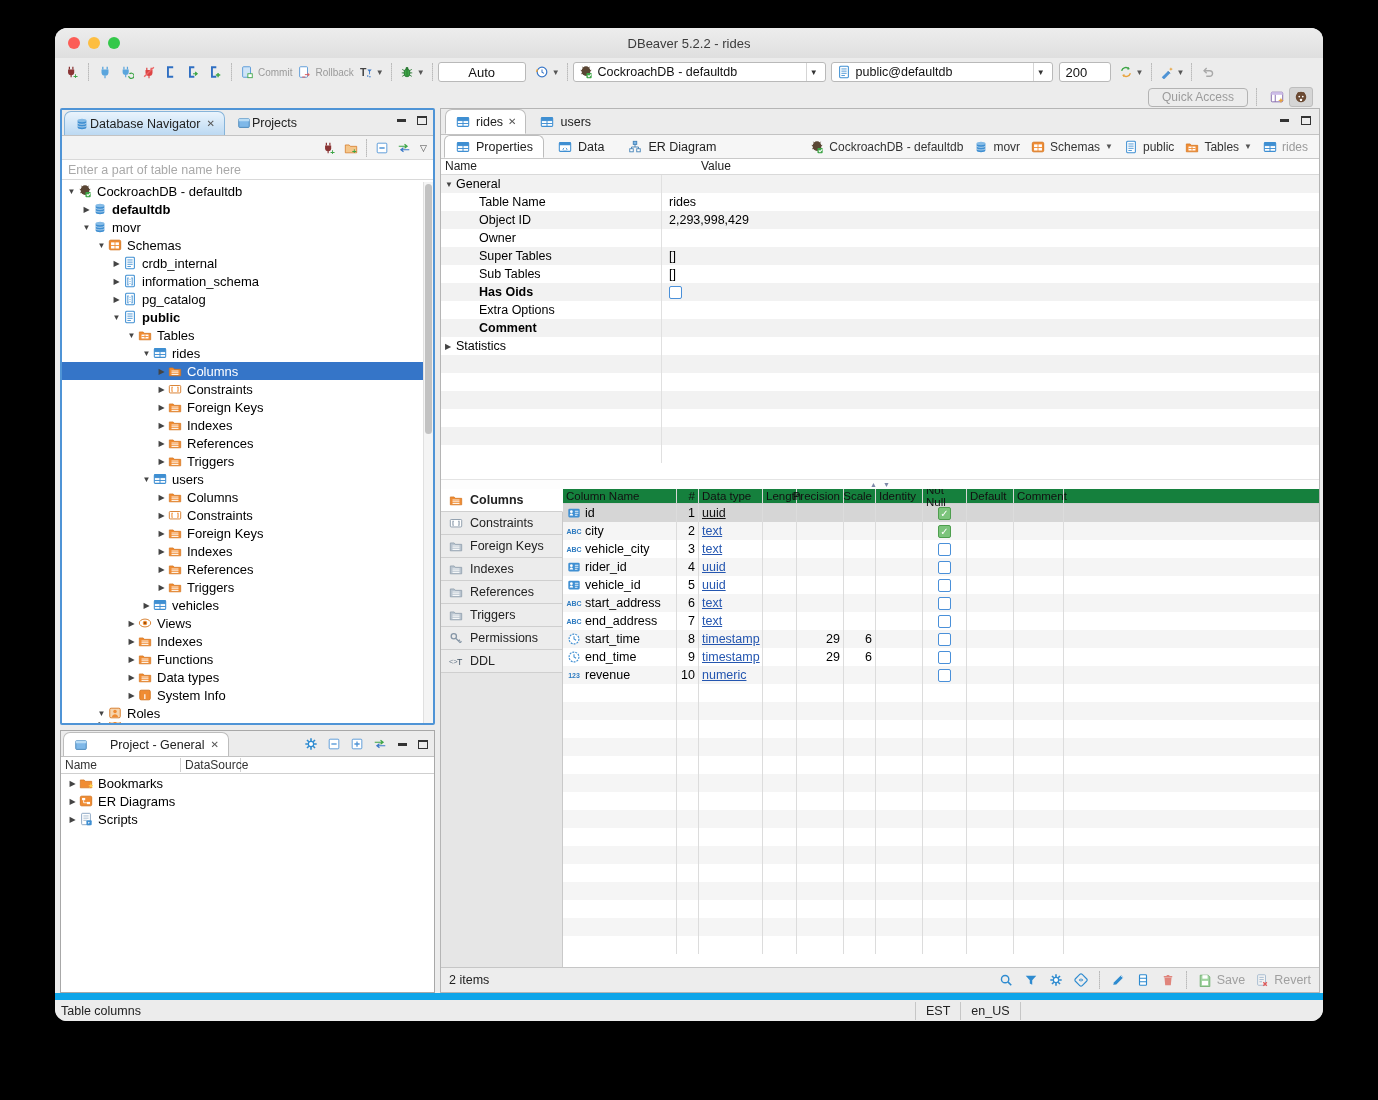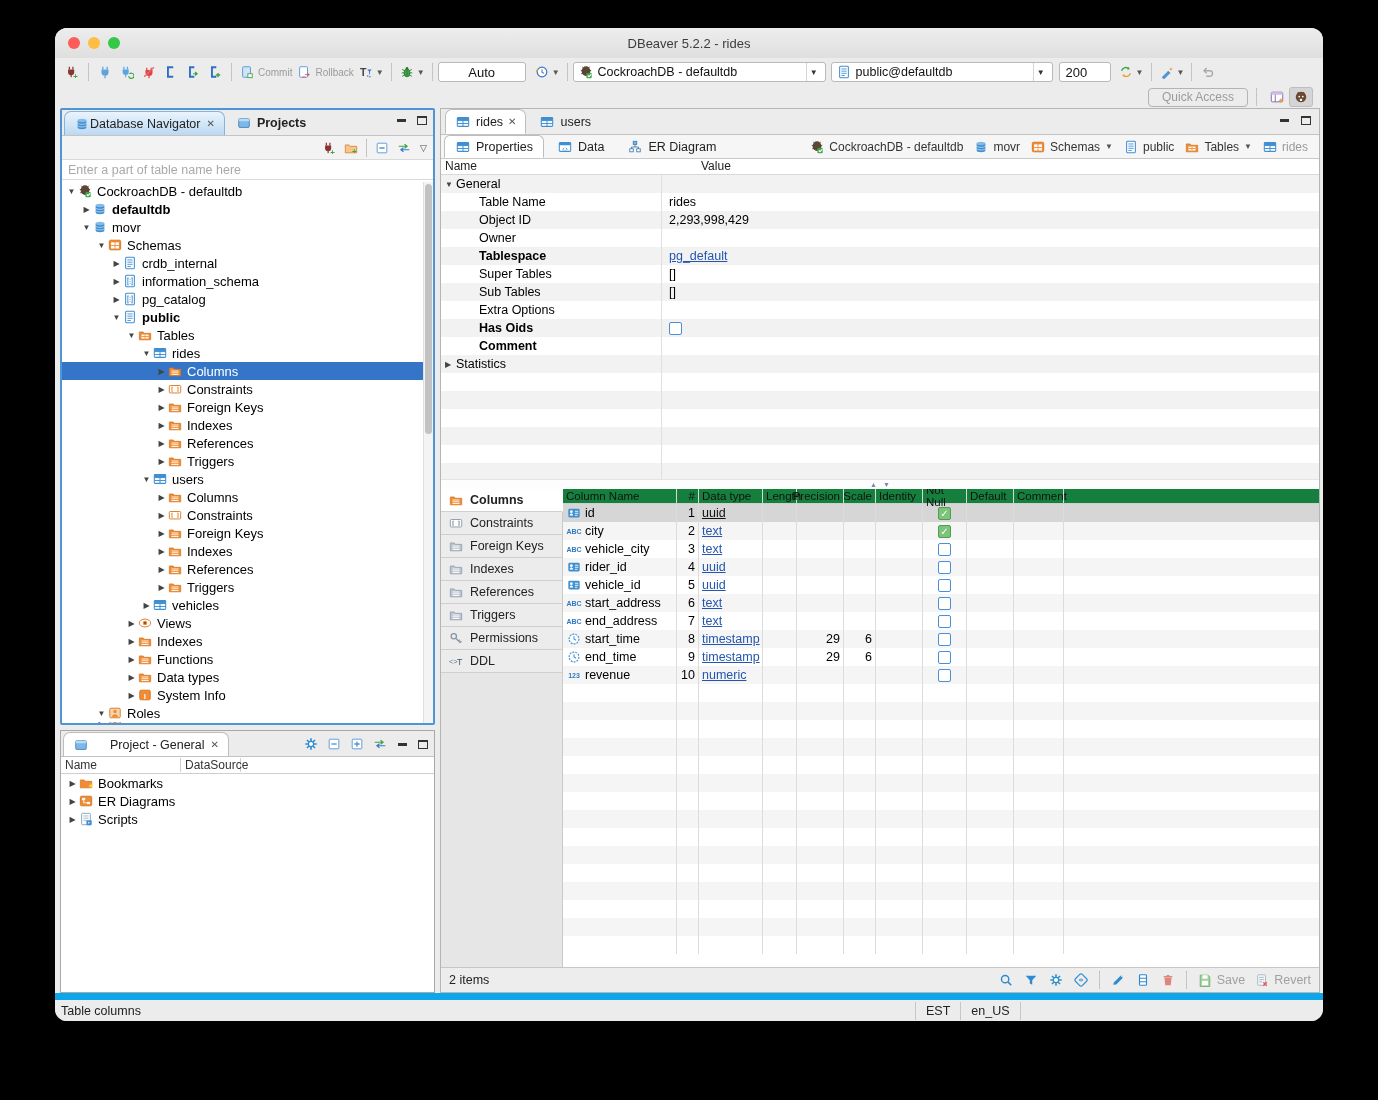--- a/index.html
+++ b/index.html
@@ -365,21 +365,21 @@
         <span style="">Database Navigator</span>
         <span class="x">✕</span>
       </span>
       <span class="ptab">
         <span class="icn">
             <svg viewBox="0 0 16 16" width="14" height="14">
               <rect x="2" y="3" width="12" height="10" rx="1" fill="#7fb8e8" stroke="#3f7fb5"></rect>
               <rect x="2" y="3" width="12" height="3" fill="#b9dcf5"></rect>
             </svg>
           </span>
-        <span style="margin-left:5px;font-weight:bold;">Projects</span>
+        <span style="">Projects</span>
       </span>
       <span class="ptab-icons">
         <span class="winbtn">
             <span class="minbar"></span>
           </span>
         <span class="winbtn">
             <span class="maxbox"></span>
           </span>
       </span>
     </div>
@@ -1005,62 +1005,53 @@
           </div>
           <div class="prow  ">
     <span class="pname">
               <span>Owner</span>
             </span>
     <span class="pval">
               <span></span>
             </span>
             <span class="pdivider"></span>
           </div>
-          <div class="prow  bold">
-    <span class="pname">
-              <span>Tablespace</span>
-            </span>
-    <span class="pval">
-              <span class="link">pg_default</span>
-            </span>
-            <span class="pdivider"></span>
-          </div>
           <div class="prow  ">
     <span class="pname">
               <span>Super Tables</span>
             </span>
     <span class="pval">
               <span>[]</span>
             </span>
             <span class="pdivider"></span>
           </div>
           <div class="prow  ">
     <span class="pname">
               <span>Sub Tables</span>
             </span>
     <span class="pval">
               <span>[]</span>
             </span>
             <span class="pdivider"></span>
           </div>
+          <div class="prow  bold">
+    <span class="pname">
+              <span>Has Oids</span>
+            </span>
+    <span class="pval">
+              <span class="cbx"></span>
+            </span>
+            <span class="pdivider"></span>
+          </div>
           <div class="prow  ">
     <span class="pname">
               <span>Extra Options</span>
             </span>
     <span class="pval">
               <span></span>
-            </span>
-            <span class="pdivider"></span>
-          </div>
-          <div class="prow  bold">
-    <span class="pname">
-              <span>Has Oids</span>
-            </span>
-    <span class="pval">
-              <span class="cbx"></span>
             </span>
             <span class="pdivider"></span>
           </div>
           <div class="prow  bold">
     <span class="pname">
               <span>Comment</span>
             </span>
     <span class="pval">
               <span></span>
             </span>

